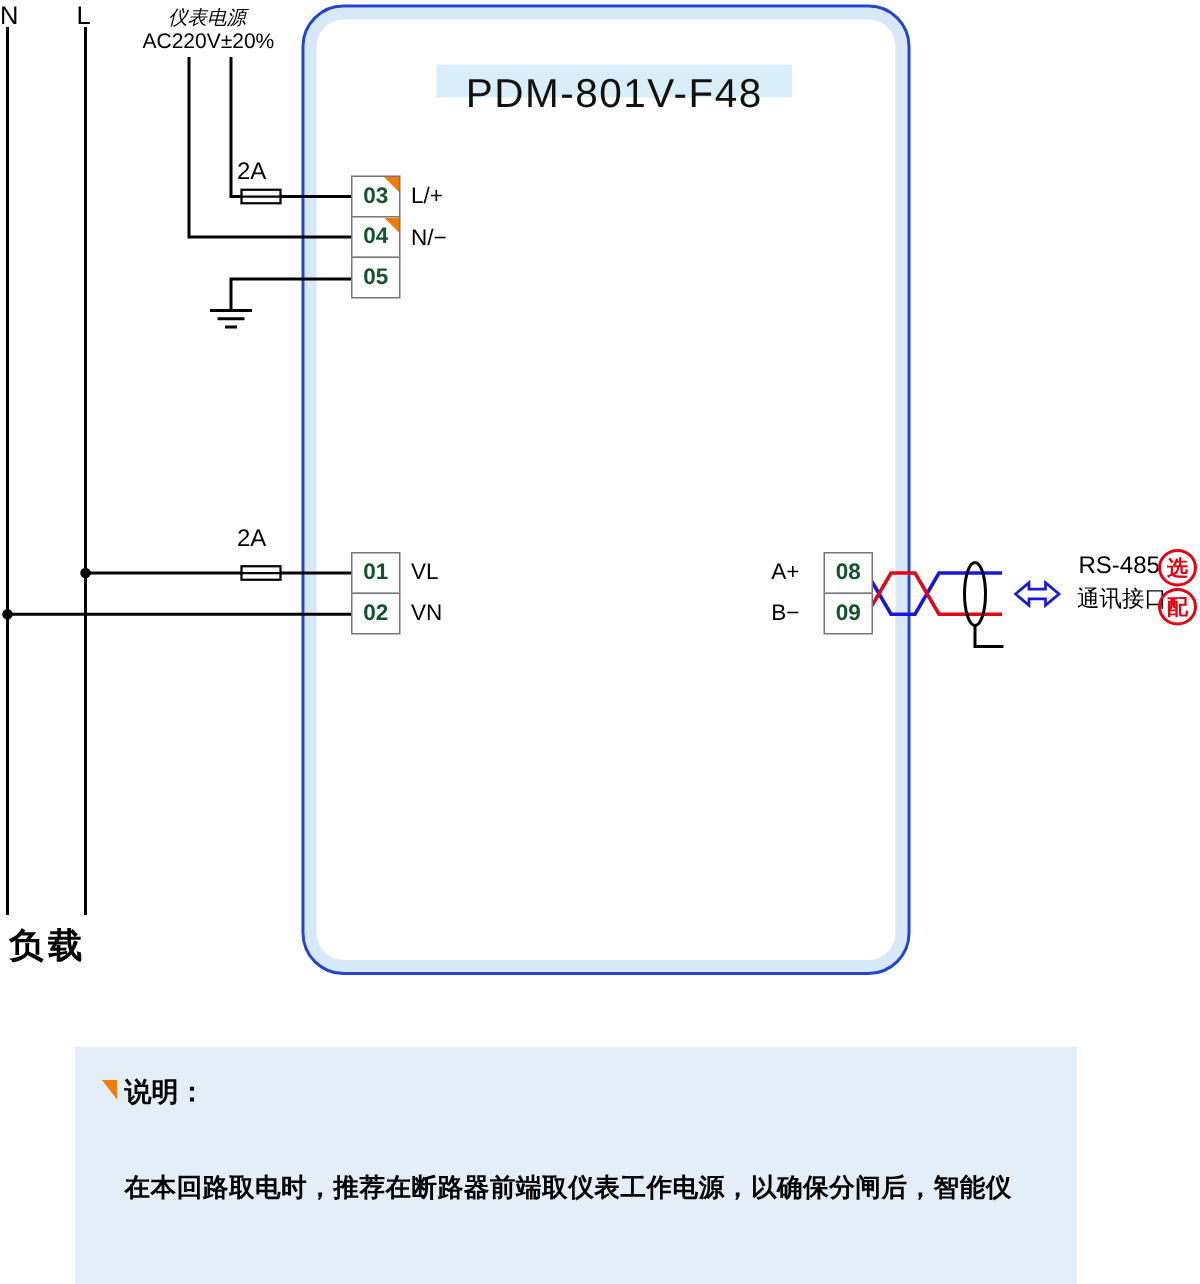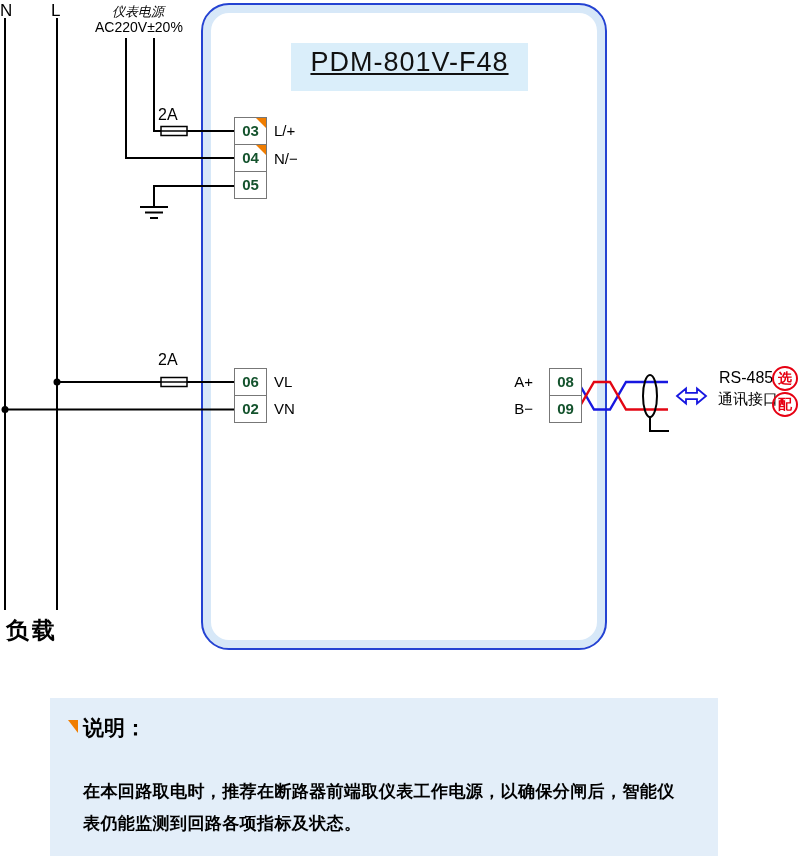--- a/index.html
+++ b/index.html
@@ -12,23 +12,23 @@
     --accent_orange:#f07d00;
     --optional_red:#e60012;
   }
   *{margin:0;padding:0;box-sizing:border-box;}
   body{background:#fff;font-family:"Liberation Sans","DejaVu Sans",sans-serif;}
   .canvas{position:relative;width:800px;height:856px;background:#fff;overflow:hidden;}
 
   .device{position:absolute;left:201px;top:3px;width:406px;height:647px;
     background:#fff;border:2px solid var(--device_border);border-radius:28px;
     box-shadow:inset 0 0 0 8px var(--device_inner_band);}
-  .title-box{position:absolute;left:291px;top:43px;width:237px;height:48px;
+  .title-box{position:absolute;left:291px;top:43px;width:237px;height:22px;
     background:var(--title_bg);text-align:center;line-height:38px;
-    font-size:27px;color:#111;letter-spacing:1px;z-index:5;text-decoration:underline;}
+    font-size:27px;color:#111;letter-spacing:1px;z-index:5;}
 
   svg.wires{position:absolute;left:0;top:0;z-index:3;}
   .blk{stroke:#000;stroke-width:2;fill:none;}
   .blk-thin{stroke:#000;stroke-width:1.5;}
   .w-blue{stroke:var(--wire_blue);stroke-width:2.4;fill:none;}
   .w-red{stroke:var(--wire_red);stroke-width:2.4;fill:none;}
 
   .tblock{position:absolute;z-index:6;}
   .cell{position:relative;width:33px;height:28px;margin-top:-1px;background:#fff;
     border:1px solid #777;text-align:center;line-height:26px;
@@ -49,21 +49,21 @@
   .rs2{font-size:15px;}
   .opt{position:absolute;width:26px;height:25px;border:2px solid var(--optional_red);
     border-radius:50%;color:var(--optional_red);font-size:14px;font-weight:bold;
     text-align:center;line-height:21px;z-index:6;}
 
   .note{position:absolute;left:50px;top:698px;width:668px;height:158px;
     background:var(--note_bg);z-index:2;}
   .note-marker{position:absolute;left:18px;top:22px;width:10px;height:13px;
     background:var(--accent_orange);clip-path:polygon(0 0,100% 0,100% 100%);}
   .note-title{position:absolute;left:33px;top:14px;height:32px;line-height:32px;
-    font-size:21px;font-weight:bold;color:#000;}
+    font-size:18px;font-weight:bold;color:#000;}
   .note-line{position:absolute;left:33px;height:32px;line-height:32px;white-space:nowrap;
     font-size:17px;font-weight:bold;color:#000;letter-spacing:0.4px;}
   .nl1{top:46px;text-indent:22px;}
   .nl2{top:78px;}
   .nl3{top:110px;}
 </style>
 </head>
 <body>
 
 <div class="canvas">
@@ -118,21 +118,21 @@
       <span>04</span>
       <i class="corner"></i>
     </div>
     <div class="cell">
       <span>05</span>
     </div>
   </div>
 
   <div class="tblock" style="left:234px;top:368px;">
     <div class="cell">
-      <span>06</span>
+      <span>01</span>
     </div>
     <div class="cell">
       <span>02</span>
     </div>
   </div>
 
   <div class="tblock" style="left:537px;top:368px;padding-left:12px;">
     <div class="cell">
       <span>08</span>
     </div>
@@ -159,16 +159,15 @@
   <div class="lbl rs2" style="left:718px;top:390px;">通讯接口</div>
   <div class="opt" style="left:772px;top:366px;">选</div>
   <div class="opt" style="left:772px;top:392px;">配</div>
 
   <div class="lbl load" style="left:6px;top:615px;">负载</div>
 
   <div class="note">
     <i class="note-marker"></i>
     <div class="note-title">说明：</div>
     <div class="note-line nl2">在本回路取电时，推荐在断路器前端取仪表工作电源，以确保分闸后，智能仪</div>
-    <div class="note-line nl3">表仍能监测到回路各项指标及状态。</div>
   </div>
 
 </div>
 
 </body></html>

